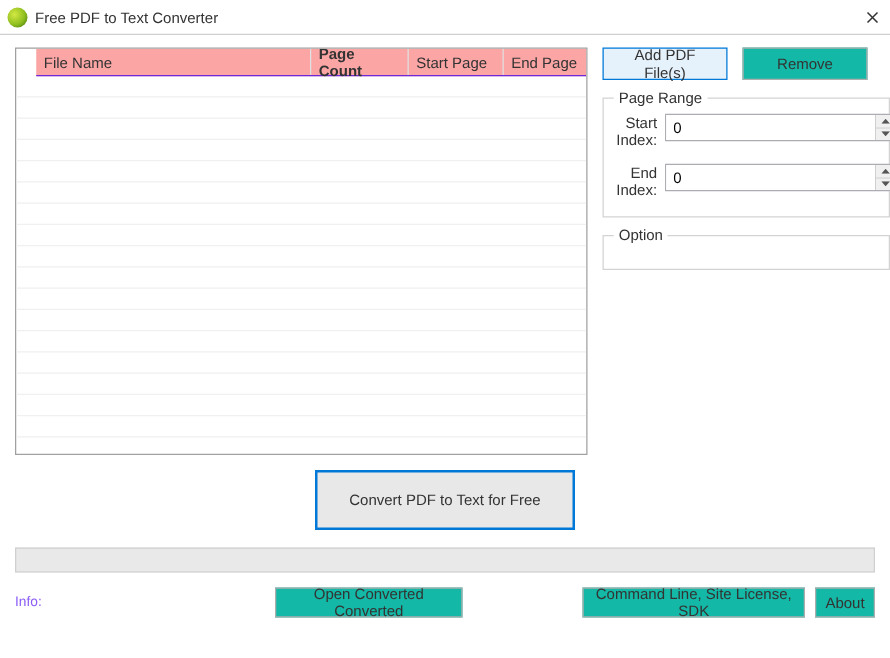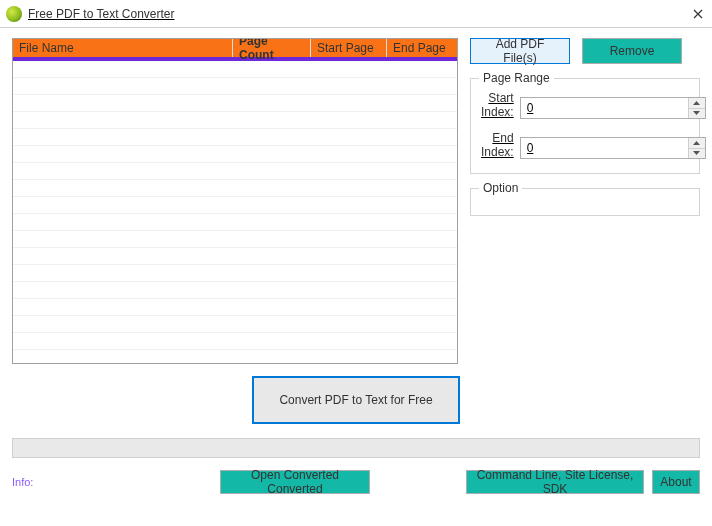--- a/index.html
+++ b/index.html
@@ -1,40 +1,40 @@
 <!DOCTYPE html>
 <html><head>
 <meta charset="utf-8">
 <style>
 * { box-sizing: border-box; margin: 0; padding: 0; }
 body { font-family: "Segoe UI", Tahoma, sans-serif; font-size: 12px; background: #fff; width: 712px; height: 526px; overflow: hidden; }
-.titlebar { display: flex; align-items: center; height: 28px; padding: 0 6px; border-bottom: 1px solid #d0d0d0; text-decoration: underline; }
+.titlebar { display: flex; align-items: center; height: 28px; padding: 0 6px; border-bottom: 1px solid #d0d0d0; }
 .titlebar .app-icon { width: 16px; height: 16px; border-radius: 50%; background: radial-gradient(circle at 35% 35%, #d4e843 0%, #8fbf1f 55%, #3a6b0a 100%); margin-right: 6px; }
 .titlebar .title { flex: 1; font-size: 12px; color: #333; }
 .titlebar .close { width: 16px; height: 16px; display: flex; align-items: center; justify-content: center; font-size: 14px; color: #333; cursor: pointer; }
 .content { padding: 10px 12px 8px 12px; }
 .top-row { display: flex; gap: 12px; margin-bottom: 12px; }
 .left-pane { flex: 1; }
 .table-box { border: 1px solid #a0a0a0; background: #fff; height: 326px; overflow: hidden; }
-.table-header { display: flex; height: 22px; background: #f97316; border-bottom: 4px solid #6d28d9; }
+.table-header { display: flex; height: 22px; background: #fca5a5; border-bottom: 1px solid #6d28d9; margin-left: 16px; }
 .th { display: flex; align-items: center; padding: 0 6px; border-right: 1px solid #e0e0e0; font-size: 12px; color: #333; cursor: default; }
 .th.fname { width: 220px; }
 .th.pcount { width: 78px; font-weight: bold; }
 .th.spage { width: 76px; }
 .th.epage { width: 66px; border-right: none; }
 .table-body { height: calc(100% - 22px); }
 .trow { height: 17px; border-bottom: 1px solid #f0f0f0; }
 .right-pane { width: 230px; }
 .btn-row { display: flex; gap: 12px; margin-bottom: 14px; }
 .btn { height: 26px; border: 1px solid #adadad; background: #14b8a6; font-size: 12px; color: #333; cursor: pointer; display: flex; align-items: center; justify-content: center; padding: 0 8px; }
 .btn-add { width: 100px; border: 1px solid #0078d7; background: #e5f1fb; }
 .btn-remove { width: 100px; }
 .fieldset { border: 1px solid #d3d3d3; padding: 12px 10px 14px 10px; margin-bottom: 14px; position: relative; }
 .fieldset .legend { position: absolute; top: -8px; left: 8px; background: #fff; padding: 0 4px; font-size: 12px; color: #333; }
-.field-row { display: flex; align-items: flex-end; margin-bottom: 12px; text-decoration: underline; }
+.field-row { display: flex; align-items: flex-start; margin-bottom: 12px; }
 .field-row:last-child { margin-bottom: 0; }
 .field-label { width: 70px; text-align: right; padding-right: 6px; font-size: 12px; color: #333; }
 .spinner { flex: 1; display: flex; border: 1px solid #abadb3; height: 22px; background: #fff; }
 .spinner input { flex: 1; border: none; outline: none; padding: 0 6px; font-size: 12px; }
 .spinner .spin-btns { width: 17px; display: flex; flex-direction: column; border-left: 1px solid #cfcfcf; }
 .spinner .sp { flex: 1; display: flex; align-items: center; justify-content: center; background: #f0f0f0; cursor: pointer; }
 .spinner .sp:first-child { border-bottom: 1px solid #cfcfcf; }
 .spinner .sp svg { width: 7px; height: 4px; }
 .chk-row { display: flex; align-items: center; gap: 6px; padding-left: 8px; }
 .chk-row input { width: 13px; height: 13px; }

